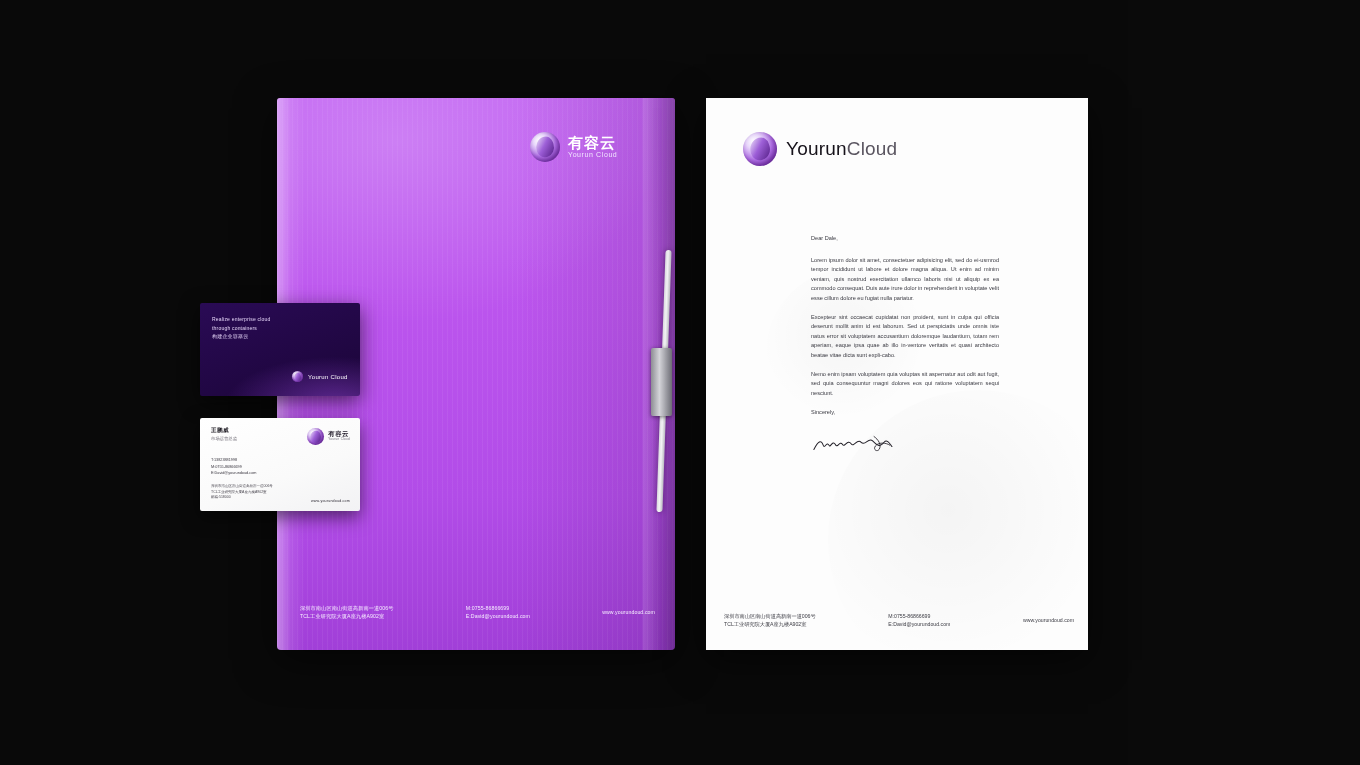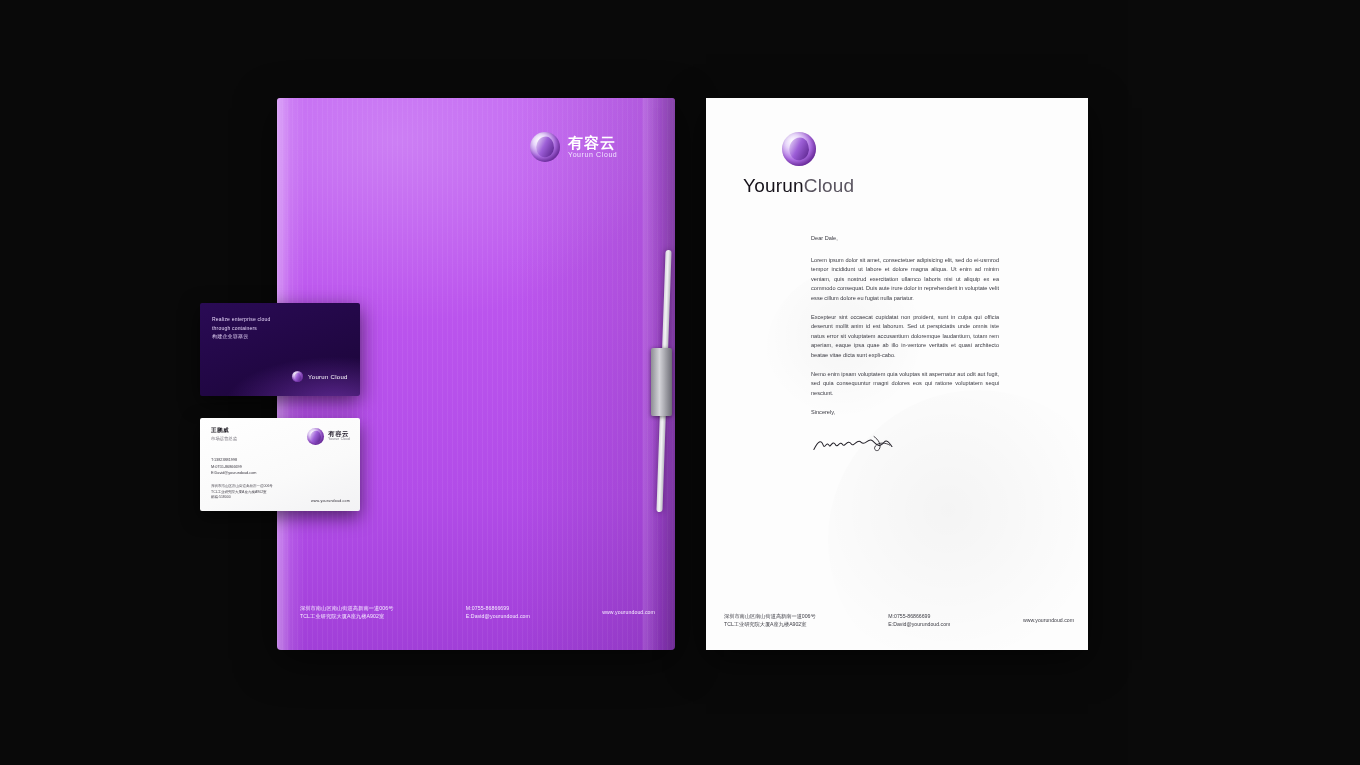--- a/index.html
+++ b/index.html
@@ -161,21 +161,21 @@
   .letter-watermark2 {
     position: absolute;
     left: 60px; top: 170px;
     width: 170px; height: 170px;
     border-radius: 50%;
     background: radial-gradient(circle at 45% 40%, rgba(0,0,0,0.03), rgba(0,0,0,0) 60%);
   }
   .letter-logo {
     position: absolute;
     left: 37px; top: 34px;
-    display: flex; align-items: center; gap: 9px; flex-direction: column;
+    display: flex; align-items: center; gap: 9px;
   }
   .letter-logo-text {
     font-size: 19px;
     color: #16121a;
     letter-spacing: 0.2px;
   }
   .letter-logo-text .light { color: #5a5560; }
 
   .letter-body {
     position: absolute;

